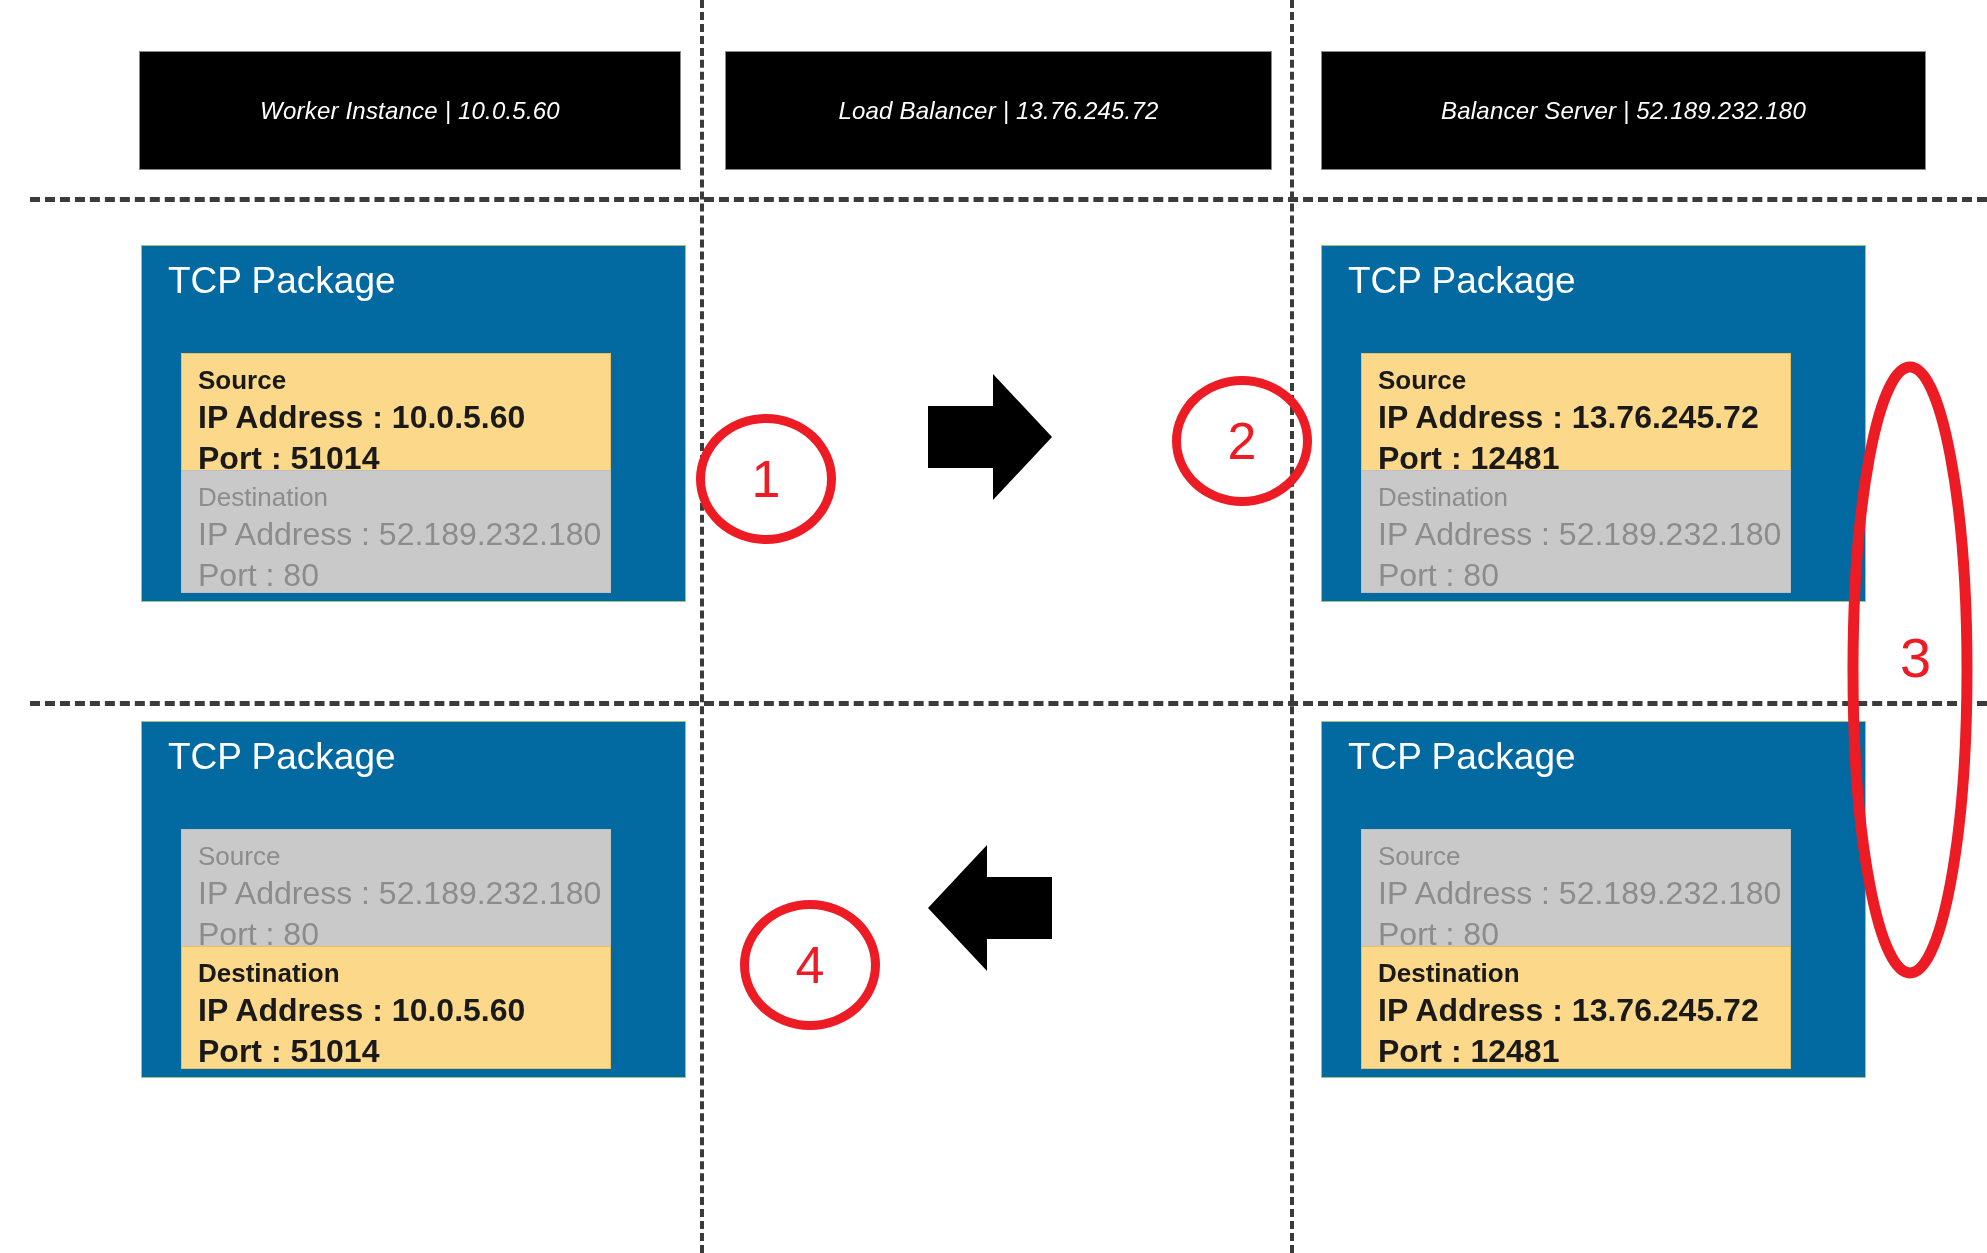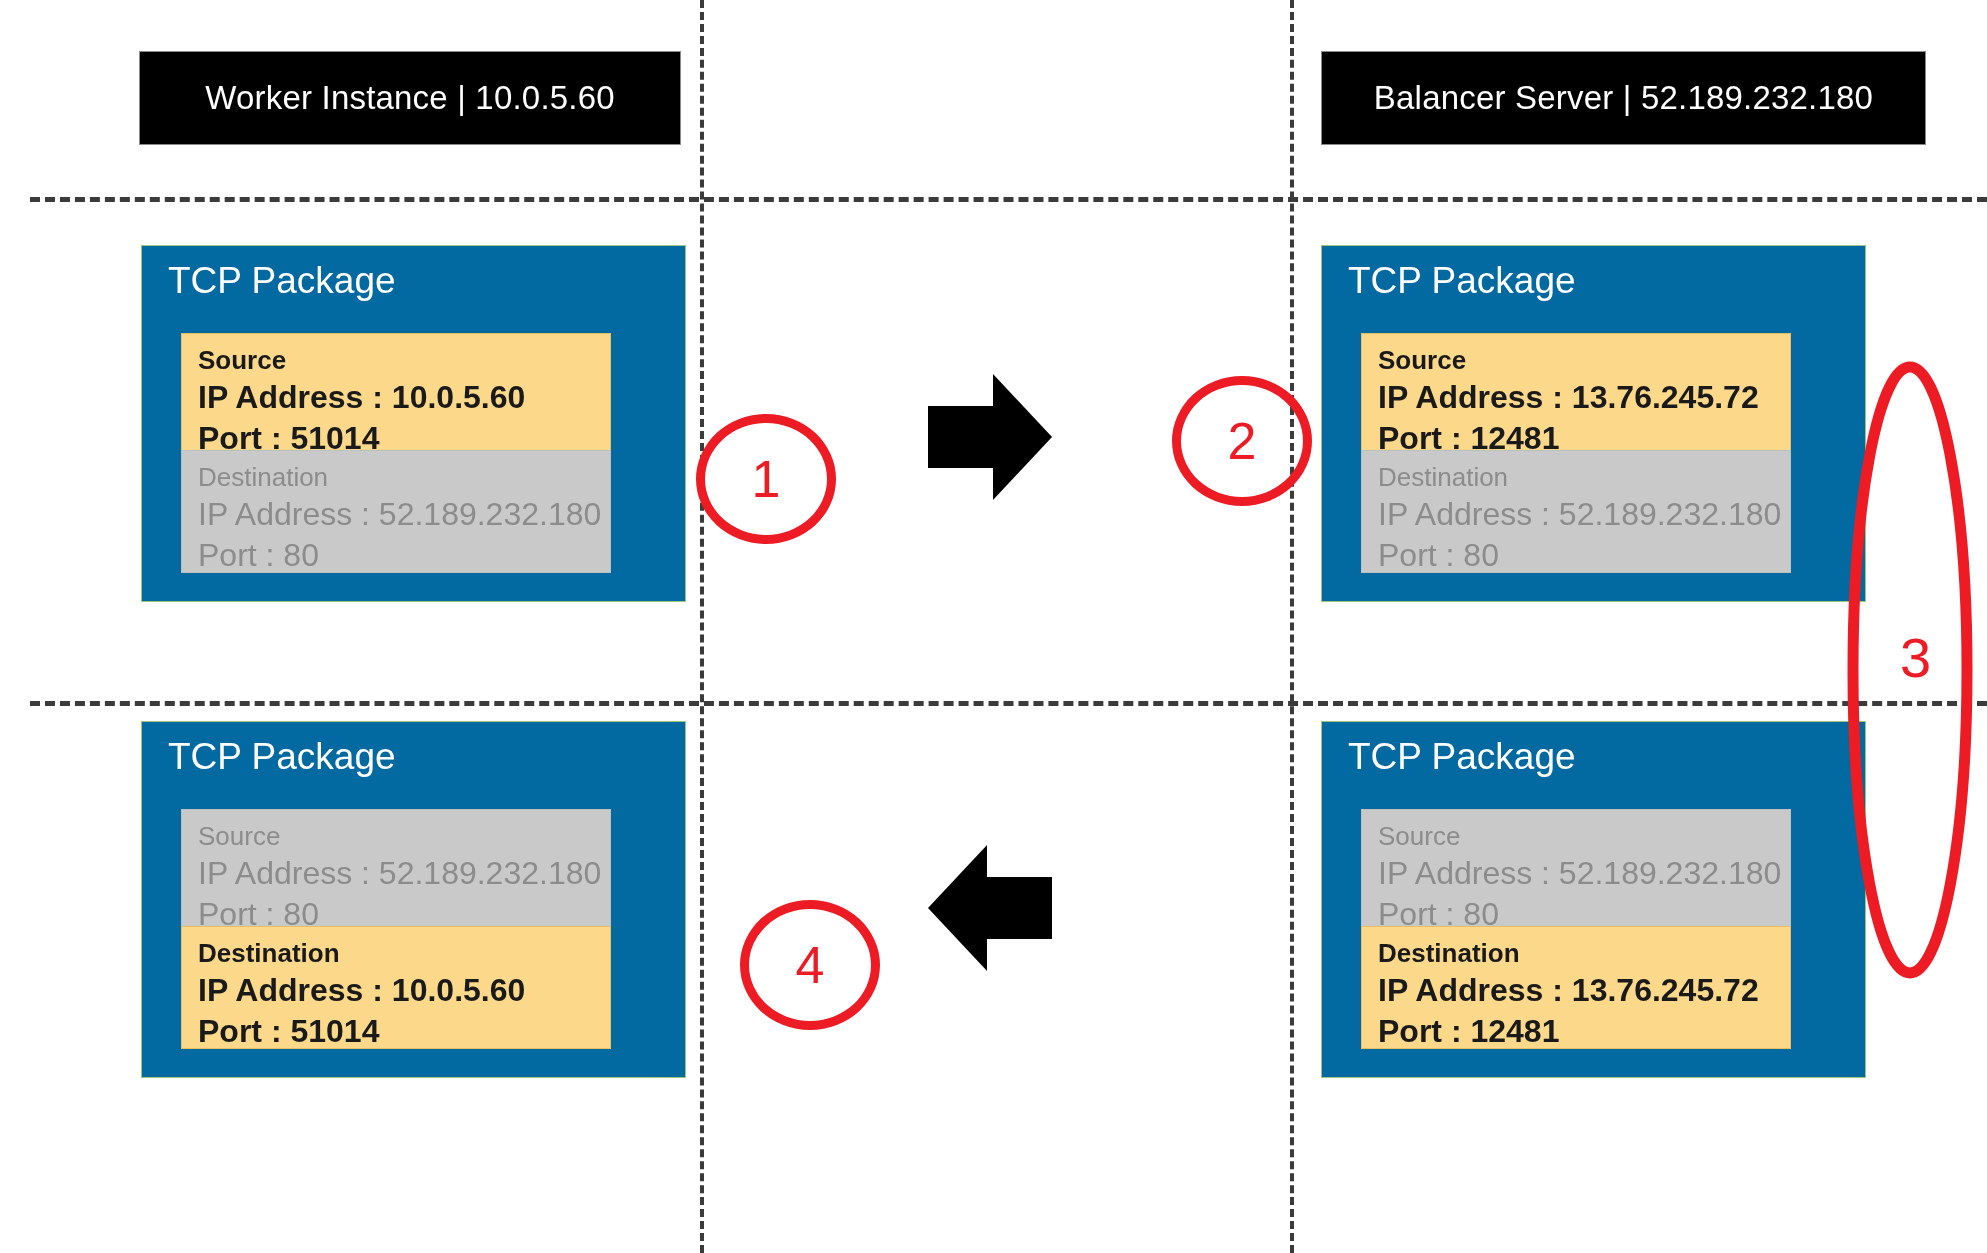--- a/index.html
+++ b/index.html
@@ -35,24 +35,25 @@
   }
 
   
   .header-bar {
     position: absolute;
     background: #000000;
     color: #ffffff;
     display: flex;
     align-items: center;
     justify-content: center;
-    font-size: 33px;
+    font-size: 24px;
     letter-spacing: .2px;
-    height: 92px;
+    height: 117px;
     box-shadow: 0 0 0 1px #8a8a8a;
+    font-style: italic;
   }
 
   
   .pkg {
     position: absolute;
     background: #0369a1;
     box-shadow: 0 0 0 1px #9ec57e;
     width: 543px;
     height: 355px;
   }
@@ -61,20 +62,21 @@
     font-size: 37px;
     padding: 14px 0 0 26px;
     line-height: 1.15;
   }
   .seg {
     position: absolute;
     left: 40px;
     width: 428px;
     padding: 10px 0 14px 16px;
     box-sizing: border-box;
+    margin-top: 20px;
   }
   .seg-amber {
     background: #FCD98A;
     box-shadow: 0 0 0 1px #e8bf5e;
   }
   .seg-gray {
     background: #C9C9C9;
     box-shadow: 0 0 0 1px #bfbfbf;
   }
   .seg.top    { top: 88px;  height: 133px; }
@@ -132,20 +134,23 @@
 <div id="canvas">
 
   <div class="vline" style="left:700px;"></div>
   <div class="vline" style="left:1290px;"></div>
   <div class="hline" style="top:197px;"></div>
   <div class="hline" style="top:701px;"></div>
 
   <div class="header-bar" style="left:140px; top:52px; width:540px;">
     <span>Worker Instance | 10.0.5.60</span>
   </div>
+  <div class="header-bar" style="left:726px; top:52px; width:545px;">
+    <span>Load Balancer | 13.76.245.72</span>
+  </div>
   <div class="header-bar" style="left:1322px; top:52px; width:603px;">
     <span>Balancer Server | 52.189.232.180</span>
   </div>
 
   <div class="pkg" style="left:142px; top:246px;">
     <div class="pkg-title">TCP Package</div>
     <div class="seg seg-amber top">
       <div class="seg-label">Source</div>
       <div class="seg-line">IP Address : 10.0.5.60</div>
       <div class="seg-line">Port :  51014</div>

